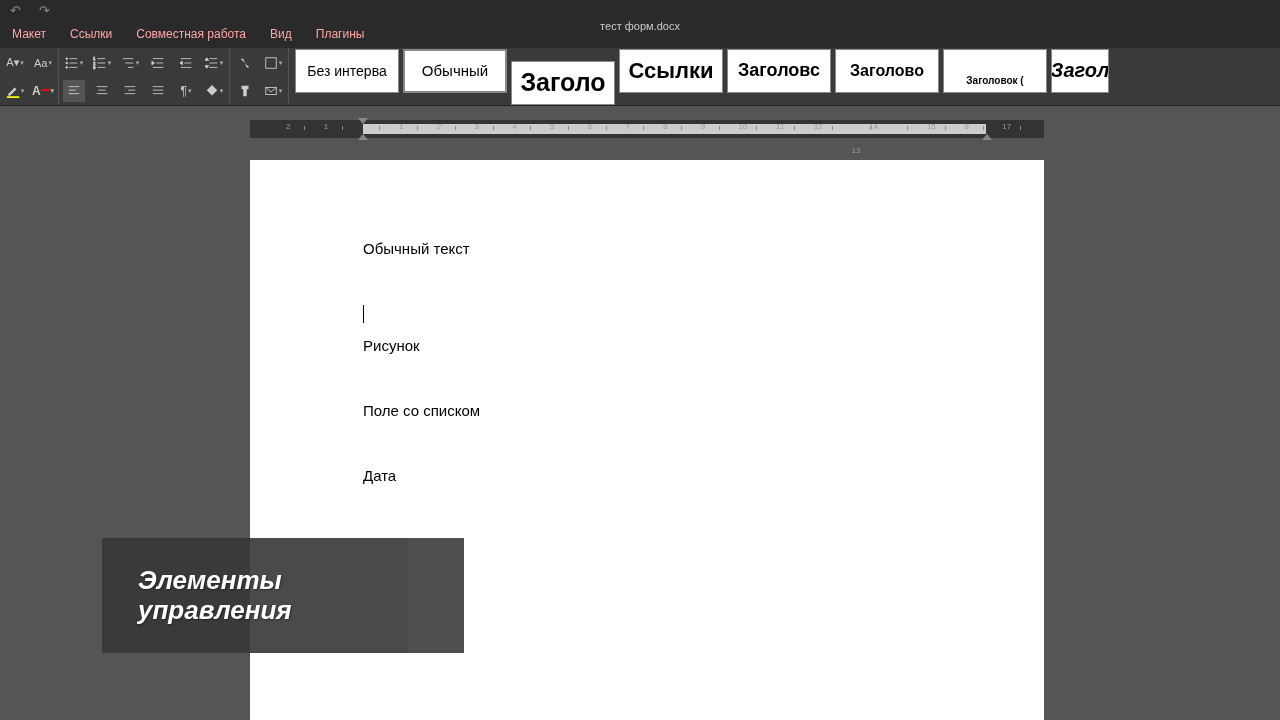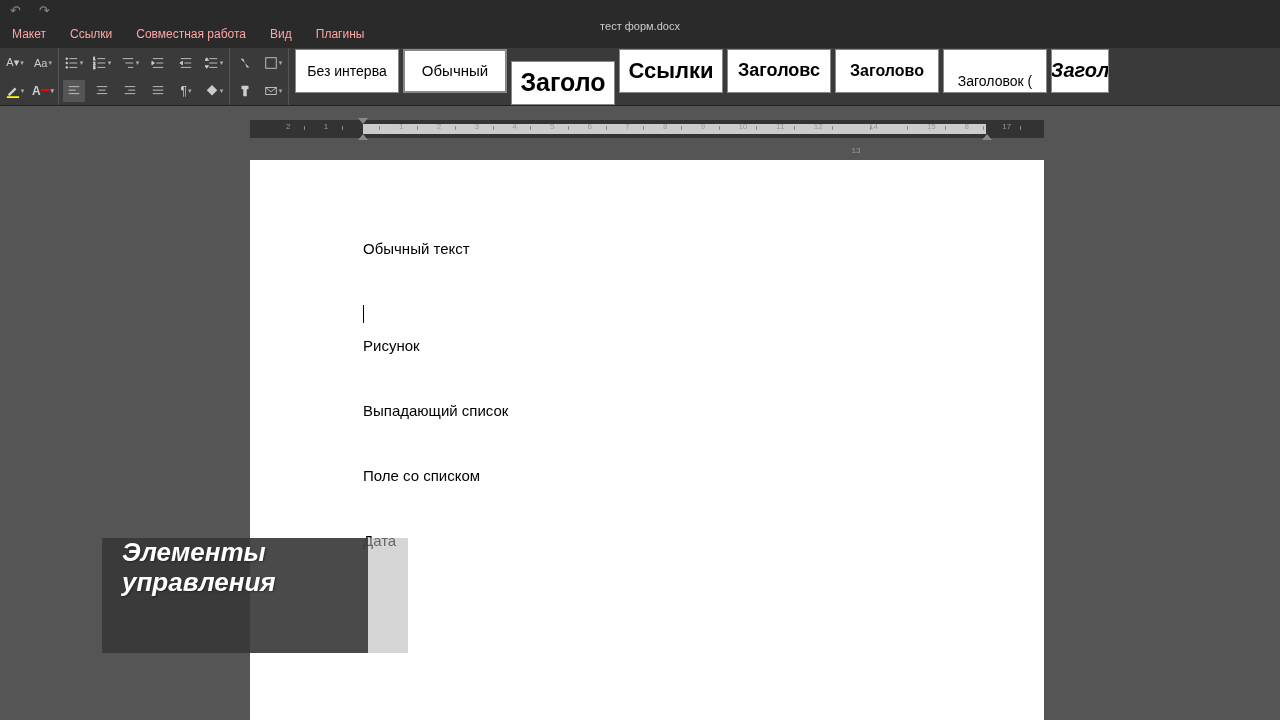--- a/index.html
+++ b/index.html
@@ -32,21 +32,21 @@
   .ruler-marker { position: absolute; width: 0; height: 0; border-left: 5px solid transparent; border-right: 5px solid transparent; }
   .ruler-marker.down { border-top: 6px solid #888; top: -2px; }
   .ruler-marker.up { border-bottom: 6px solid #888; top: 14px; }
   
   .page { position: absolute; top: 54px; left: 250px; width: 794px; background: #fff; height: 900px; padding: 80px 113px 40px 113px; }
   .doc-line { font-size: 15px; color: #000; margin-bottom: 48px; }
   .doc-line.first { }
   .cursor-line { height: 18px; margin-bottom: 14px; }
   .cursor-line::before { content: ''; border-left: 1px solid #000; height: 18px; display: inline-block; }
   
-  .caption { position: absolute; left: 102px; top: 432px; width: 266px; height: 115px; background: rgba(55,55,55,0.88); display: flex; flex-direction: column; padding-left: 20px; }
+  .caption { position: absolute; left: 102px; top: 432px; width: 362px; height: 115px; background: rgba(55,55,55,0.88); display: flex; flex-direction: column; justify-content: center; padding-left: 36px; }
   .caption span { color: #fff; font-size: 26px; font-weight: bold; font-style: italic; line-height: 1.15; text-shadow: 1px 1px 2px rgba(0,0,0,0.4); }
   .caption-light { position: absolute; left: 250px; top: 432px; width: 158px; height: 115px; background: rgba(180,180,180,0.55); }
 </style>
 </head>
 <body>
 
 <div class="titlebar">
   <div class="titlebar-icons">
     <span>↶</span>
     <span>↷</span>
@@ -212,21 +212,21 @@
       <div class="style-box" style="min-width: 104px; max-width: 104px;">
         <span style="font-size: 22px; font-weight: bold; font-style: normal;">Ссылки</span>
       </div>
       <div class="style-box" style="min-width: 104px; max-width: 104px;">
         <span style="font-size: 18px; font-weight: bold; font-style: normal;">Заголовс</span>
       </div>
       <div class="style-box" style="min-width: 104px; max-width: 104px;">
         <span style="font-size: 16px; font-weight: bold; font-style: normal;">Заголово</span>
       </div>
       <div class="style-box" style="min-width: 104px; max-width: 104px;">
-        <span style="font-size: 14px; font-weight: normal; font-style: normal; margin-top: 20px;">Заголовок (</span>
+        <span style="font-size: 10px; font-weight: bold; font-style: normal; margin-top: 20px;">Заголовок (</span>
       </div>
       <div class="style-box" style="min-width: 58px; max-width: 58px;">
         <span style="font-size: 20px; font-weight: bold; font-style: italic;">Загол</span>
       </div>
     </div>
 </div>
 
 <div class="workspace">
   <div class="ruler">
     <div class="ruler-white"></div>
@@ -274,21 +274,20 @@
       </div>
     <div class="ruler-marker down" style="left:108px;"></div>
     <div class="ruler-marker up" style="left:108px;"></div>
     <div class="ruler-marker up" style="left:732px;"></div>
   </div>
 
   <div class="page">
     <div class="doc-line first">Обычный текст</div>
     <div class="cursor-line"></div>
     <div class="doc-line">Рисунок</div>
-    <div class="doc-line">Выпадающий список</div>
     <div class="doc-line">Поле со списком</div>
     <div class="doc-line">Дата</div>
   </div>
 
   <div class="caption-light"></div>
   <div class="caption">
     <span>Элементы</span>
     <span>управления</span>
   </div>
 </div>

